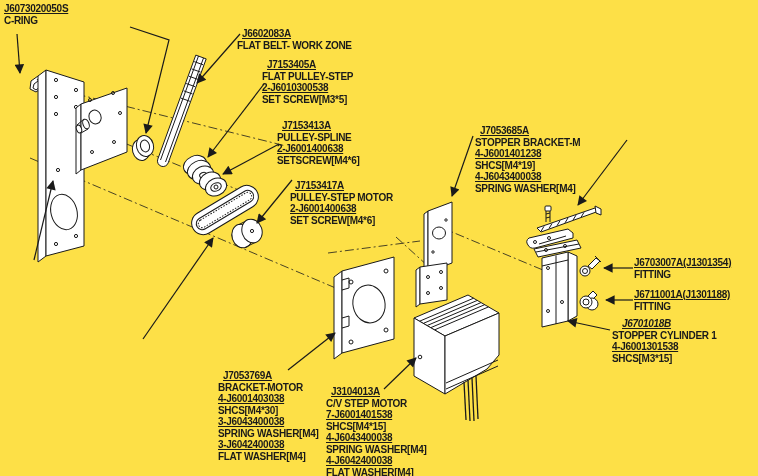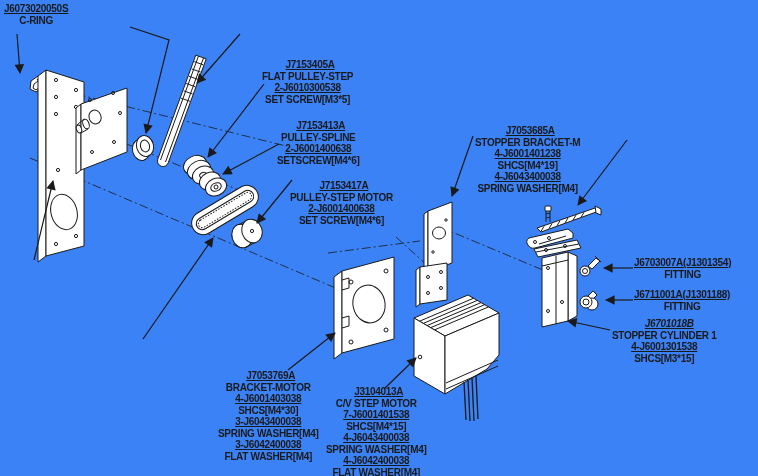--- a/index.html
+++ b/index.html
@@ -1,17 +1,17 @@
 <!DOCTYPE html>
 <html><head>
 <meta charset="utf-8">
 <style>
   html,body{margin:0;padding:0;background:#fff;}
-  #stage{position:relative;width:758px;height:476px;background:#3b82f6;overflow:hidden;
-         font-family:"Liberation Sans",sans-serif;text-align:center;}
+  #stage{position:relative;width:758px;height:476px;background:#fde047;overflow:hidden;
+         font-family:"Liberation Sans",sans-serif;}
   #stage svg{position:absolute;left:0;top:0;}
   .lbl{position:absolute;font:700 10px/11.5px "Liberation Sans",sans-serif;
        letter-spacing:-0.3px;color:#1a1a1a;white-space:nowrap;}
   .ln{display:block;}
   .u{text-decoration:underline;text-underline-offset:1px;}
   .ind{padding-left:5px;}
   .ind10{padding-left:10px;font-style:italic;}
 </style>
 </head>
 <body>
@@ -233,20 +233,24 @@
     <path d="M384,389 L416,358" marker-end="url(#ah)"></path>
   </g>
 </svg>
 
 <div class="lbl" style="left:4px;top:3px">
   <span class="ln u">J6073020050S</span>
   <span class="ln">C-RING</span>
 </div>
 
 
+<div class="lbl" style="left:237px;top:28px">
+  <span class="ln u ind">J6602083A</span>
+  <span class="ln">FLAT BELT- WORK ZONE</span>
+</div>
 
 <div class="lbl" style="left:262px;top:59px">
   <span class="ln u ind">J7153405A</span>
   <span class="ln">FLAT PULLEY-STEP</span>
   <span class="ln u">2-J6010300538</span>
   <span class="ln">SET SCREW[M3*5]</span>
 </div>
 
 <div class="lbl" style="left:277px;top:120px">
   <span class="ln u ind">J7153413A</span>

